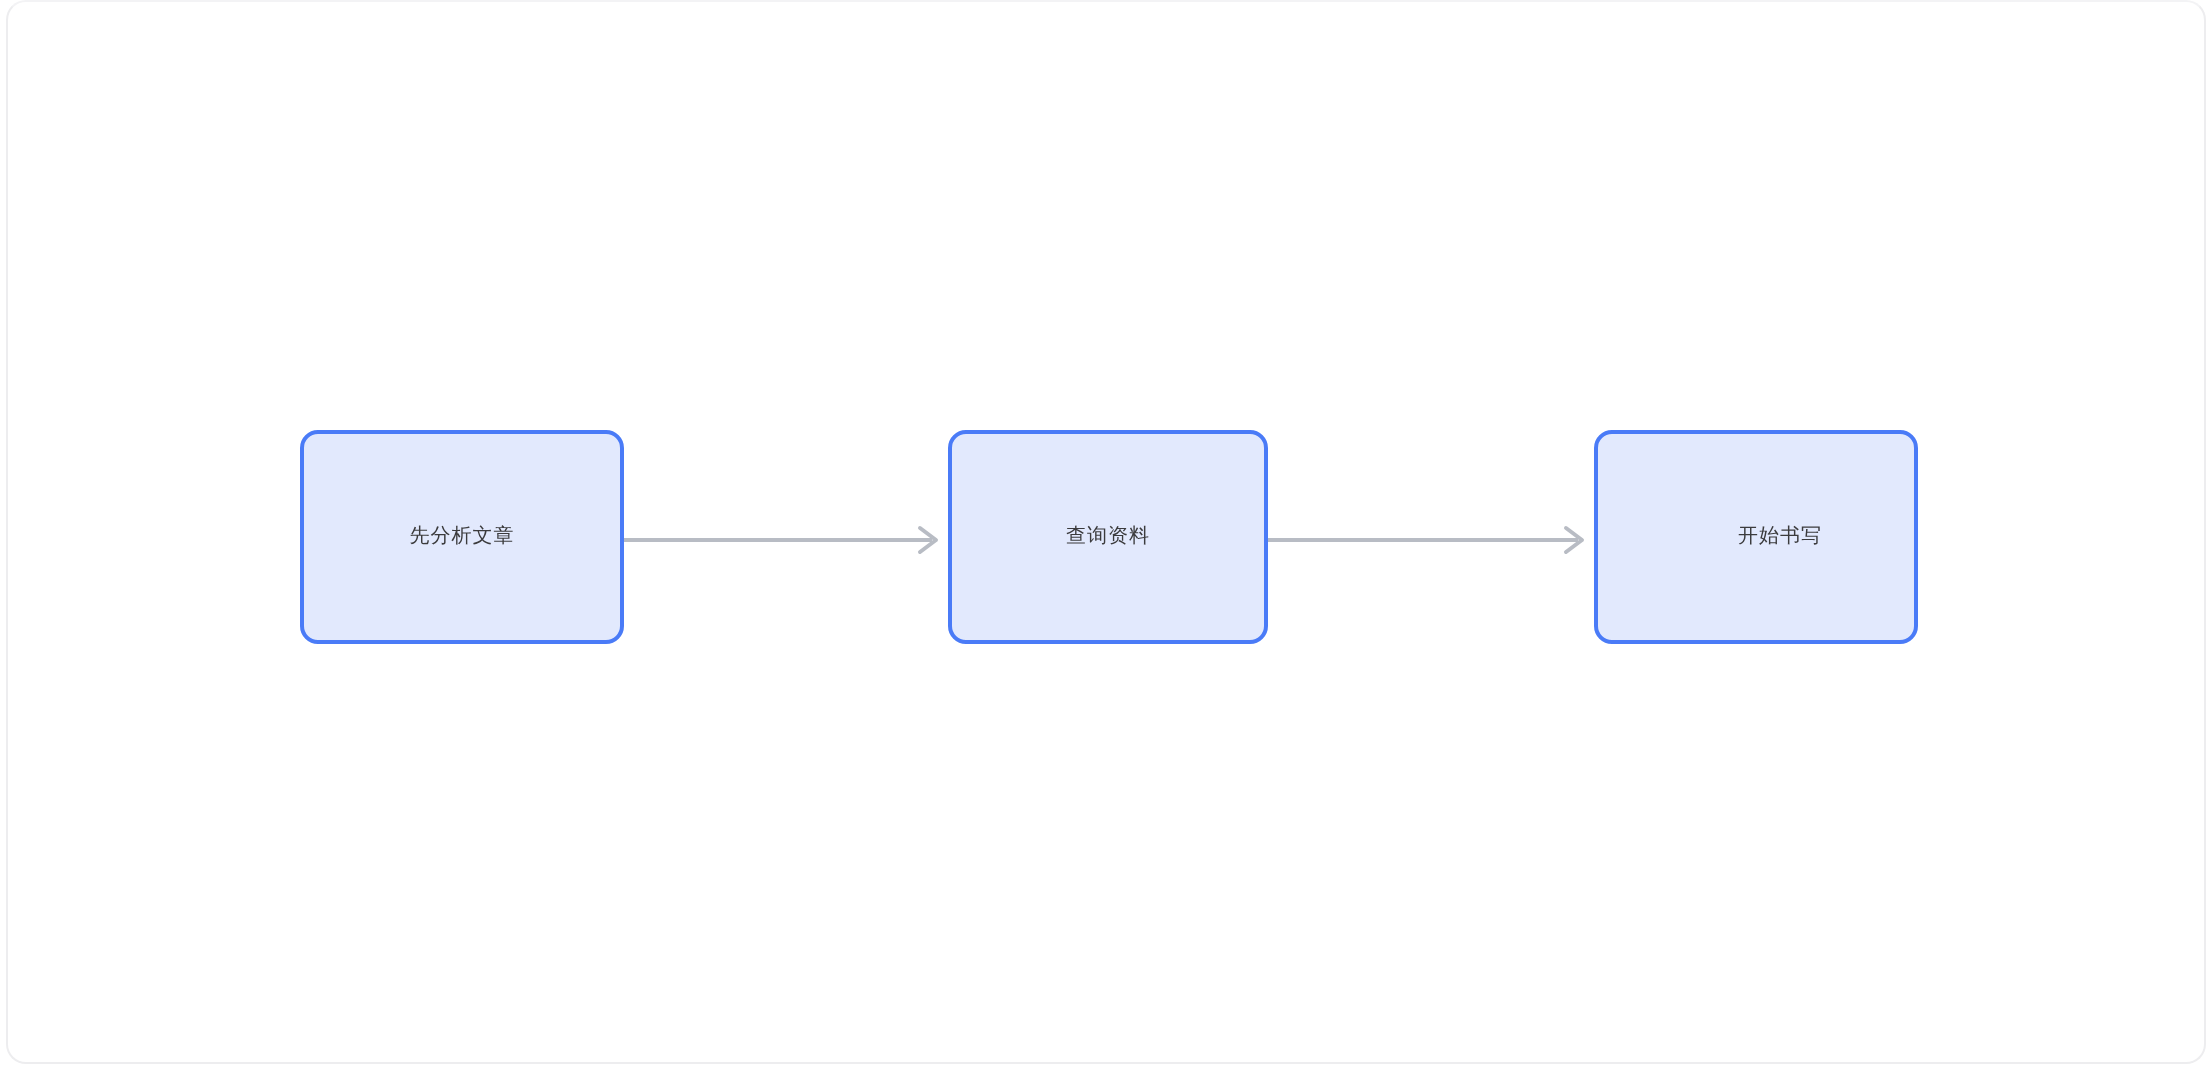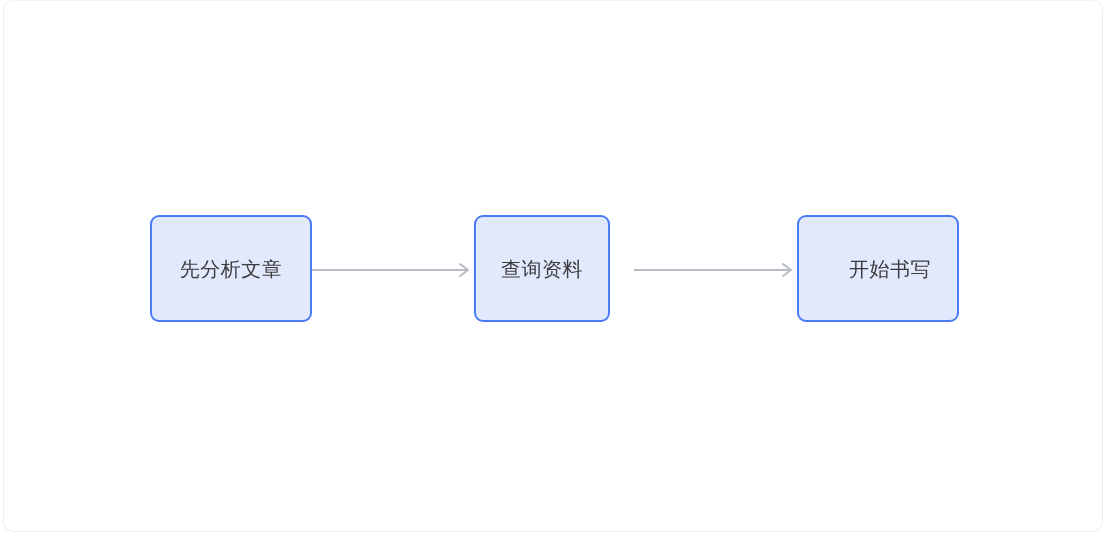--- a/index.html
+++ b/index.html
@@ -42,30 +42,30 @@
     box-sizing: border-box;
     display: flex;
     align-items: center;
     justify-content: center;
     background: #e2e9fd;
     border: 2px solid #4a7bf7;
     border-radius: 9px;
     height: 107px;
   }
   .node-label {
-    font-size: 20px;
+    font-size: 10px;
     line-height: 1;
     color: #3b3b3d;
     letter-spacing: 0.5px;
     white-space: nowrap;
     font-weight: 400;
   }
 
   #node-0 { left: 146px;  top: 214px; width: 162px; }
-  #node-1 { left: 470px;  top: 214px; width: 136px; }
+  #node-1 { left: 470px;  top: 214px; width: 160px; }
   #node-2 { left: 793px;  top: 214px; width: 162px; padding-left: 24px; }
 
   
   .edge {
     position: absolute;
     top: 262px;
     height: 14px;
   }
   #edge-0 { left: 308px; width: 162px; }
   #edge-1 { left: 630px; width: 163px; }

